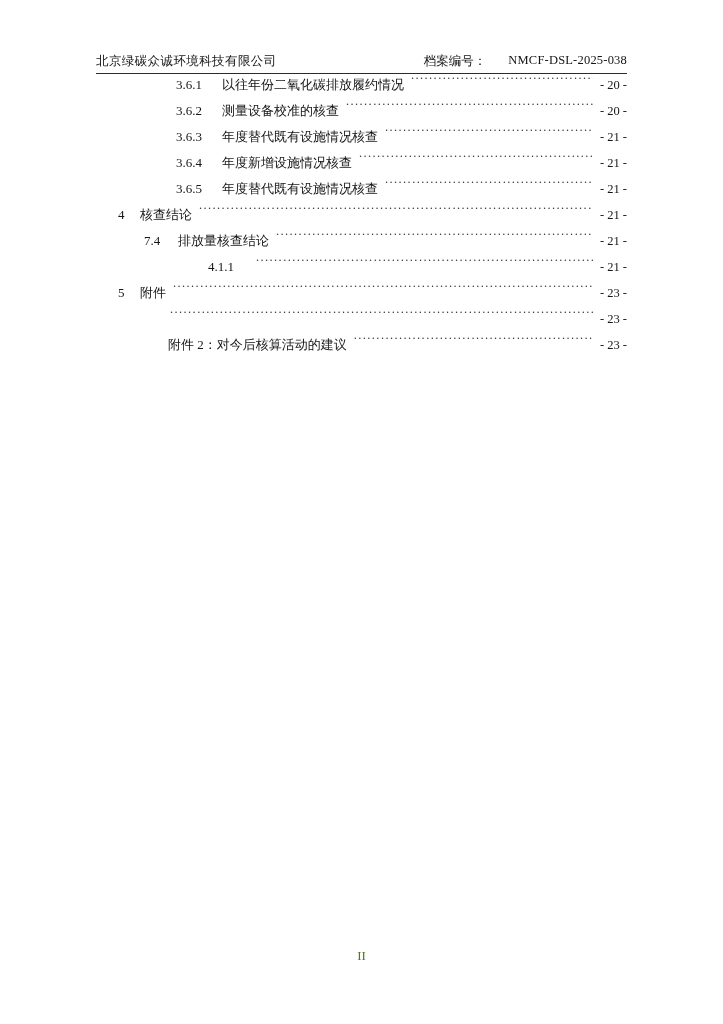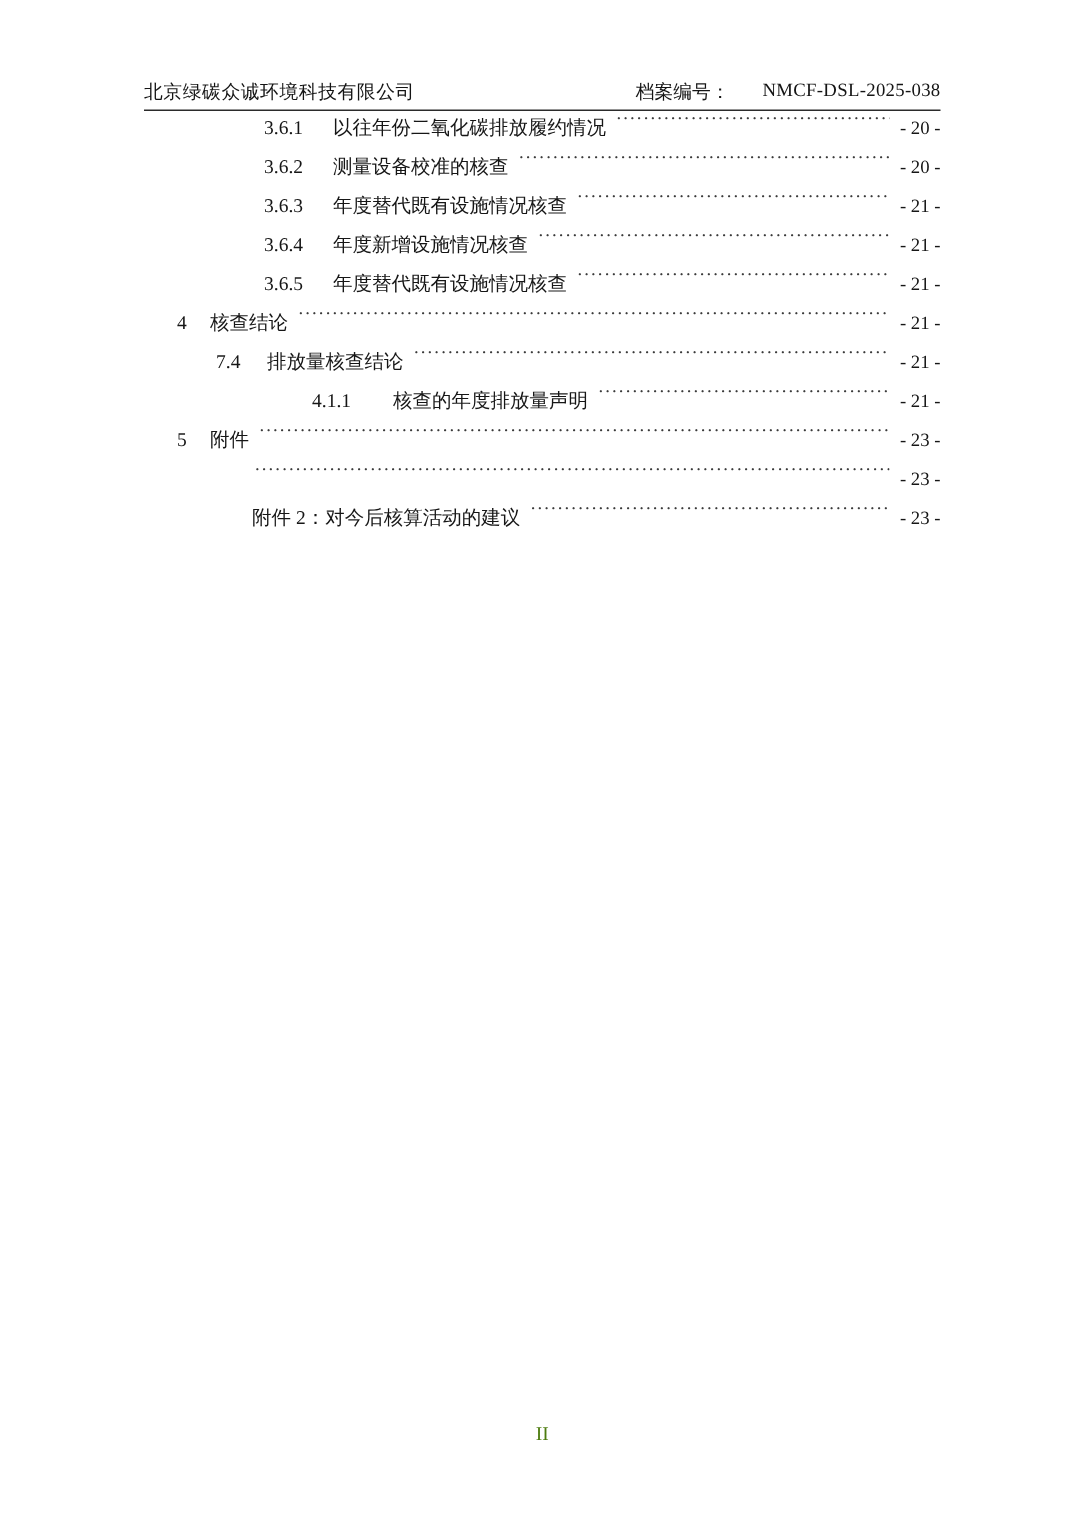--- a/index.html
+++ b/index.html
@@ -187,21 +187,20 @@
 
     <div class="toc-row lvl-2">
       <span class="toc-num">7.4</span>
       <span class="toc-title">排放量核查结论</span>
       <span class="toc-dots"></span>
       <span class="toc-page">- 21 -</span>
     </div>
 
     <div class="toc-row lvl-4">
       <span class="toc-num">4.1.1</span>
-      <span class="toc-title">核查的年度排放量声明</span>
       <span class="toc-dots"></span>
       <span class="toc-page">- 21 -</span>
     </div>
 
     <div class="toc-row lvl-1">
       <span class="toc-num">5</span>
       <span class="toc-title">附件</span>
       <span class="toc-dots"></span>
       <span class="toc-page">- 23 -</span>
     </div>

